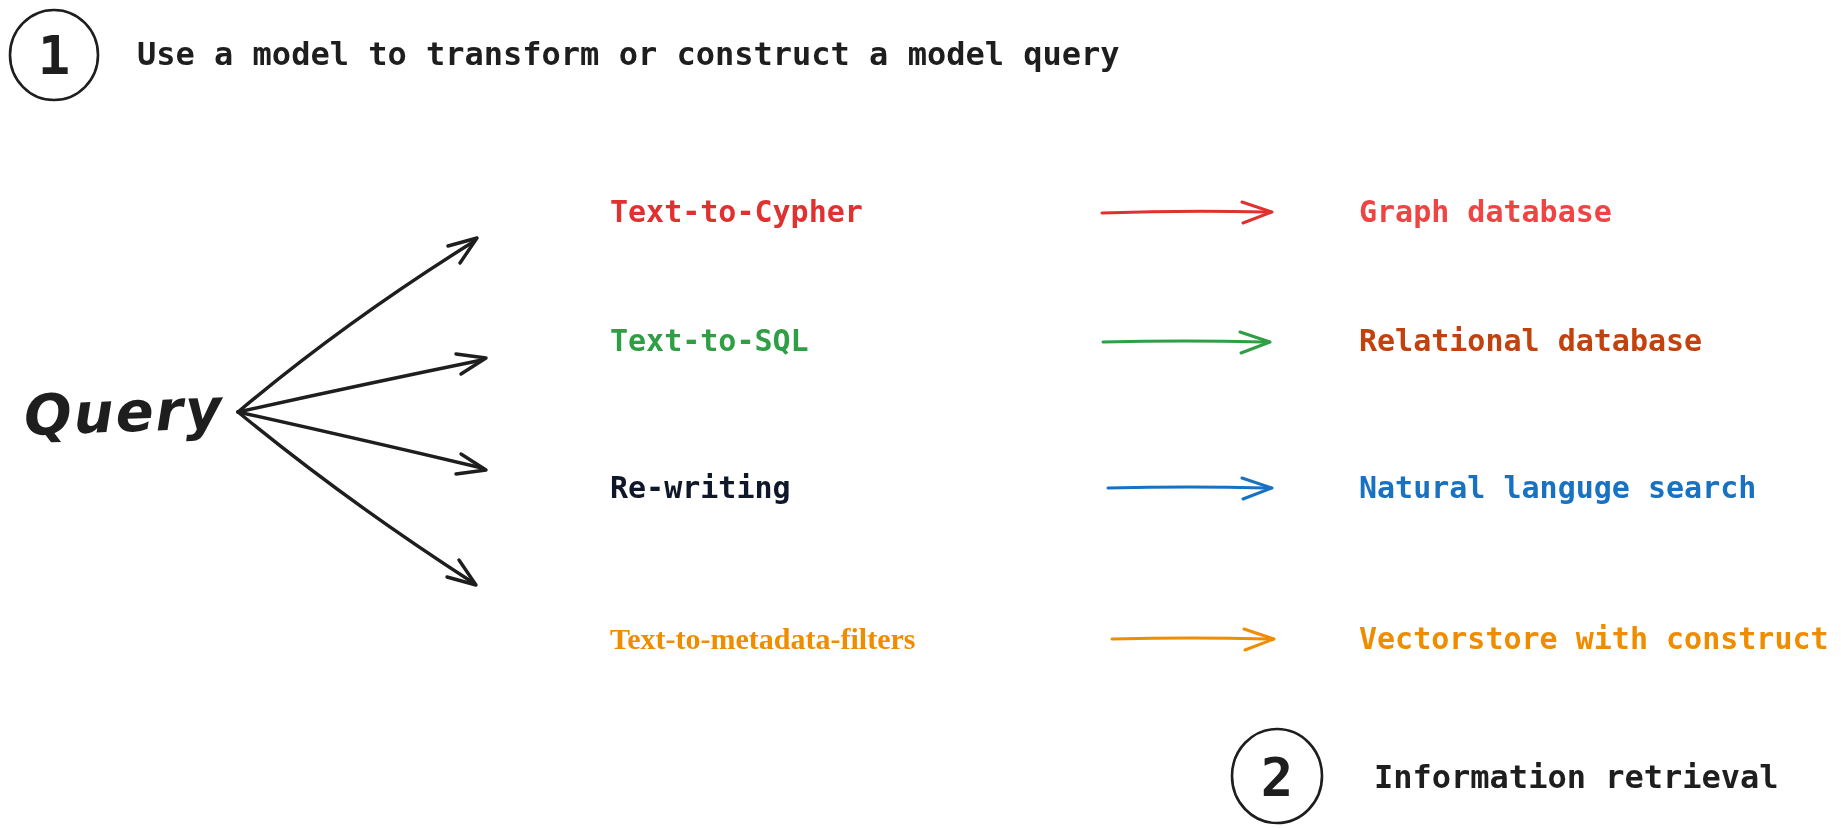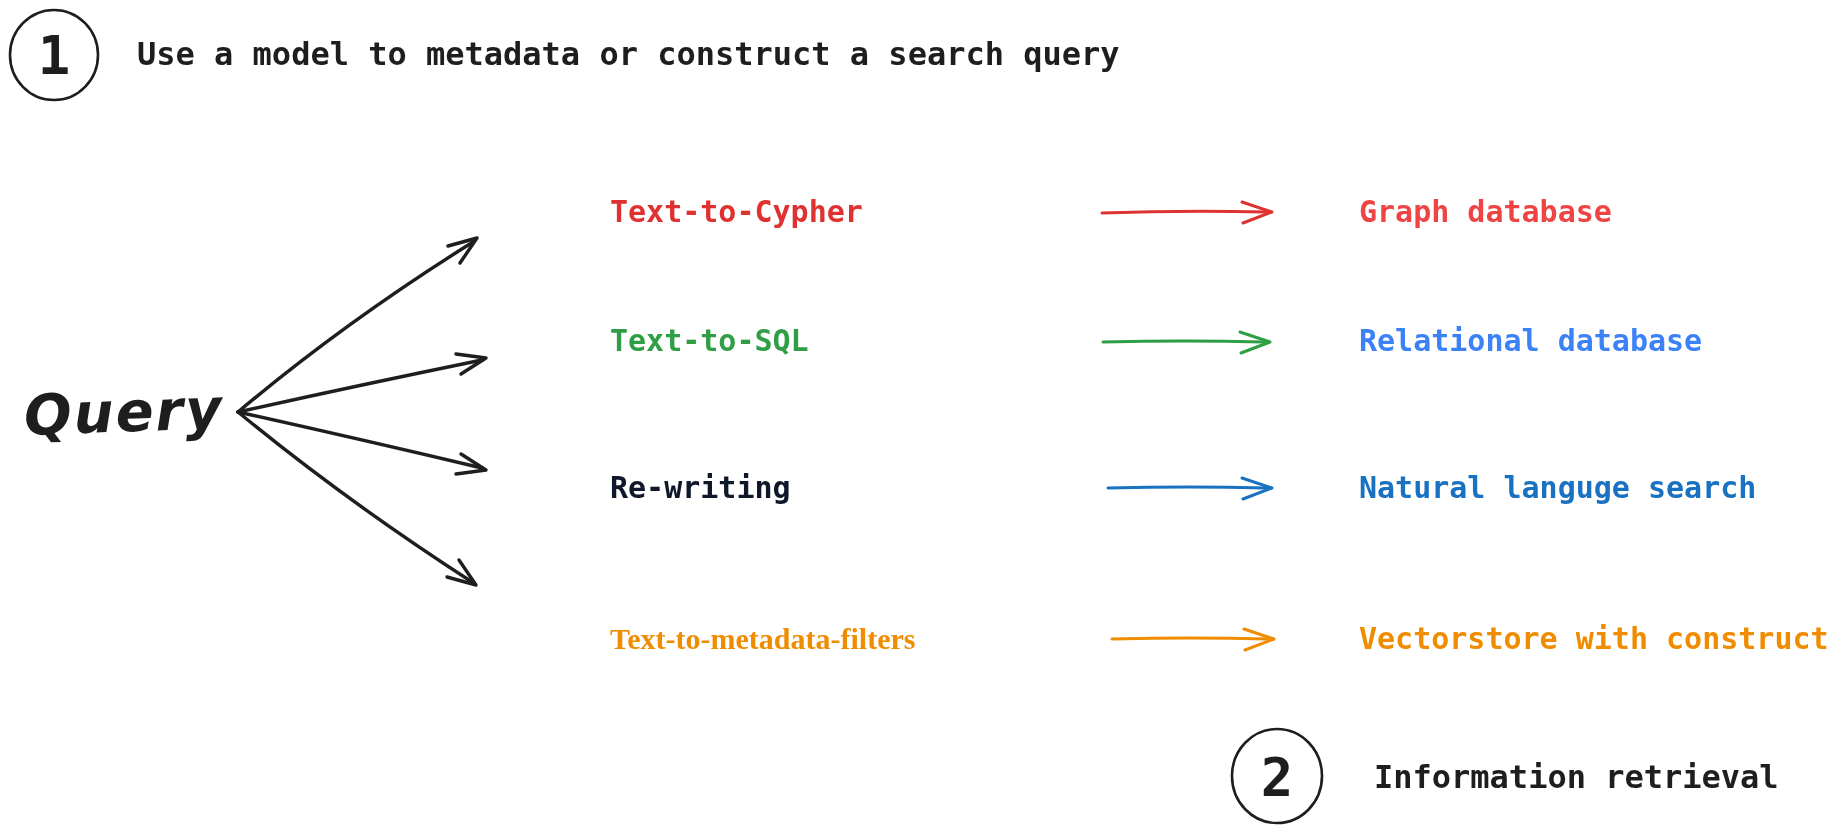--- a/index.html
+++ b/index.html
@@ -82,29 +82,29 @@
         <path d="M1242,478 L1272,488 L1243,499"></path>
       </g>
       <g stroke="#f08c00">
         <path d="M1112,639 Q1192,637 1268,639"></path>
         <path d="M1244,629 L1274,639 L1245,650"></path>
       </g>
     </g>
   </svg>
 
   <div class="abs step-number" style="left:54px;top:56px;">1</div>
-  <div class="abs title-text vcenter" style="left:137px;top:54px;">Use a model to metadata or construct a search query</div>
+  <div class="abs title-text vcenter" style="left:137px;top:54px;">Use a model to transform or construct a model query</div>
 
   <div class="abs query-text" style="left:24px;top:412px;">Query</div>
 
   <div class="abs mono-label vcenter" style="left: 600px; top: 212px; color: rgb(224, 49, 49);">Text-to-Cypher</div>
   <div class="abs mono-label vcenter" style="left: 1349px; top: 212px; color: #ef4444;">Graph database</div>
 
   <div class="abs mono-label vcenter" style="left: 600px; top: 341px; color: rgb(47, 158, 68);">Text-to-SQL</div>
-  <div class="abs mono-label vcenter" style="left: 1349px; top: 341px; color: #3b82f6;">Relational database</div>
+  <div class="abs mono-label vcenter" style="left: 1349px; top: 341px; color: #c2410c;">Relational database</div>
 
   <div class="abs mono-label vcenter" style="left: 600px; top: 488px; color: #0f172a;">Re-writing</div>
   <div class="abs mono-label vcenter" style="left: 1349px; top: 488px; color: rgb(25, 113, 194); text-align: right;">Natural languge search</div>
 
   <div class="abs mono-label vcenter" style="left: 600px; top: 639px; color: rgb(240, 140, 0); font-family: Liberation Serif, serif;">Text-to-metadata-filters</div>
   <div class="abs mono-label vcenter" style="left: 1349px; top: 639px; color: rgb(240, 140, 0);">Vectorstore with construct</div>
 
   <div class="abs step-number" style="left:1277px;top:778px;">2</div>
   <div class="abs title-text vcenter" style="left:1374px;top:777px;">Information retrieval</div>
 

